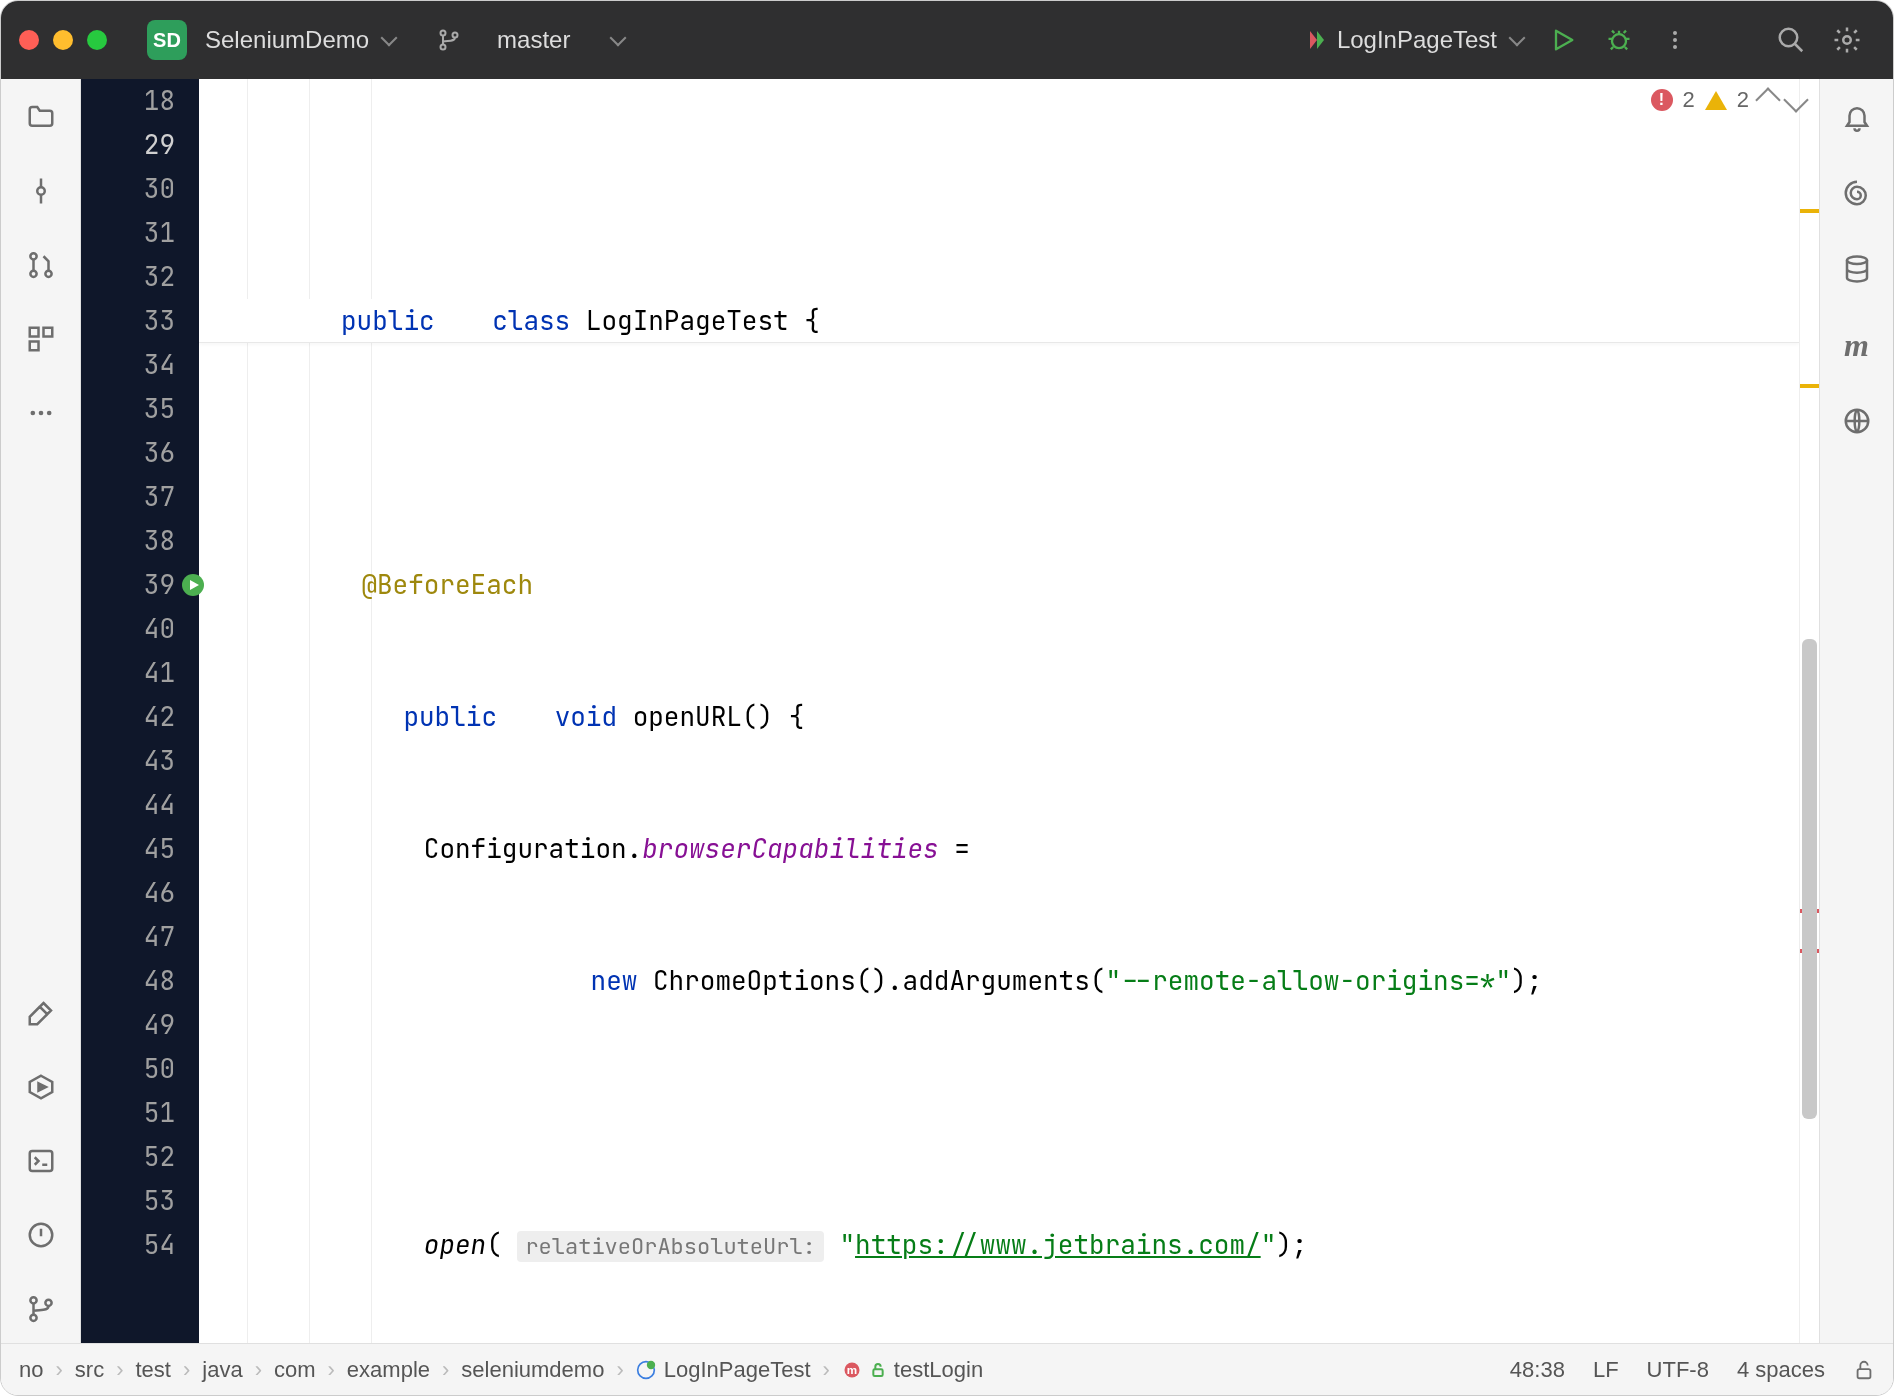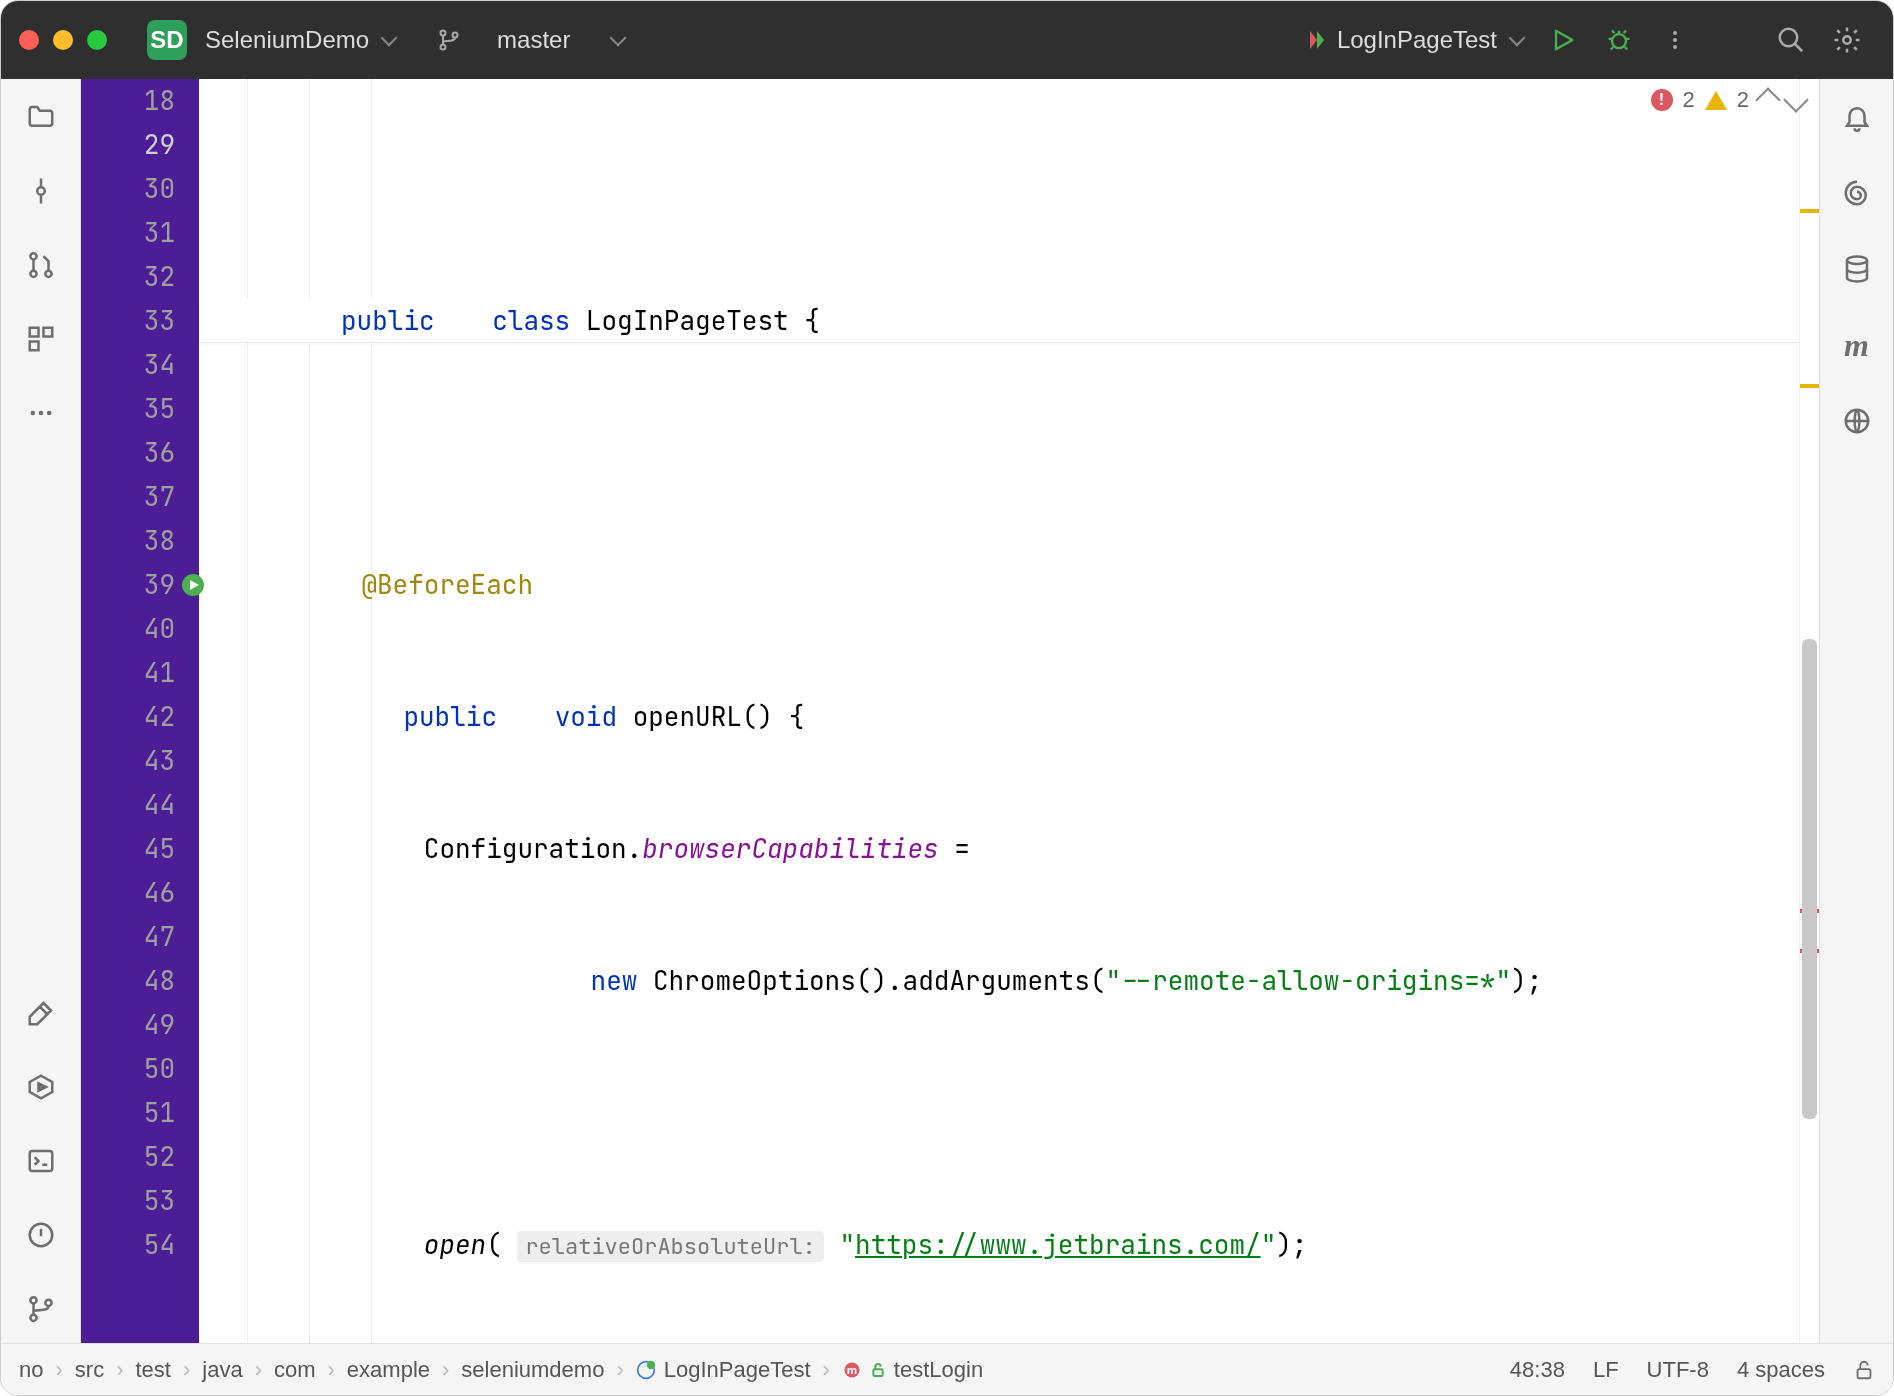--- a/index.html
+++ b/index.html
@@ -4,21 +4,21 @@
 <style>
 * { margin:0; padding:0; box-sizing:border-box; }
 html,body { width:1894px; height:1396px; font-family:-apple-system,BlinkMacSystemFont,"Segoe UI",sans-serif; overflow:hidden; background:#fff; }
 .root { width:1894px; height:1396px; display:flex; flex-direction:column; border-radius:18px; overflow:hidden; border:1px solid #ccc; }
 
 
 .titlebar { height:78px; background:#2f2f30; display:flex; align-items:center; padding:0 18px; color:#c7c7c7; flex-shrink:0; }
 .traffic { display:flex; gap:14px; margin-right:28px; }
 .dot { width:20px; height:20px; border-radius:50%; }
 .dot.red{background:#ff5f56;} .dot.yel{background:#ffbd2e;} .dot.grn{background:#27c93f;}
-.proj-badge { width:40px; height:40px; border-radius:8px; background:#2e9e5b; color:#fff; font-weight:700; font-size:24px; display:flex; align-items:center; justify-content:center; margin-right:10px;}
+.proj-badge { width:40px; height:40px; border-radius:8px; background:#2e9e5b; color:#fff; font-weight:700; font-size:20px; display:flex; align-items:center; justify-content:center; margin-right:10px;}
 .tb-item { display:flex; align-items:center; gap:8px; padding:6px 12px; border-radius:6px; font-size:24px; color:#ddd; }
 .tb-item svg { flex-shrink:0; }
 .spacer { flex:1; }
 .tb-icon { width:44px; height:44px; display:flex; align-items:center; justify-content:center; border-radius:6px; margin:0 6px; }
 .chev::after { content:""; display:inline-block; width:10px; height:10px; border-right:2px solid #888; border-bottom:2px solid #888; transform:rotate(45deg); margin-left:6px; margin-bottom:4px;}
 
 
 .main { flex:1; display:flex; min-height:0; }
 .leftbar { width:80px; background:#f5f5f5; border-right:1px solid #e0e0e0; display:flex; flex-direction:column; align-items:center; padding-top:18px; gap:34px; flex-shrink:0;}
 .leftbar .bottom { margin-top:auto; display:flex; flex-direction:column; align-items:center; gap:34px; padding-bottom:14px;}
@@ -26,21 +26,21 @@
 
 .center { flex:1; display:flex; flex-direction:column; min-width:0; }
 .tabbar { height:70px; background:#fff; border-bottom:1px solid #e0e0e0; display:flex; align-items:stretch; flex-shrink:0; }
 .tab { display:flex; align-items:center; gap:10px; padding:0 20px; background:#e4f3e4; border-bottom:4px solid #3b7ee0; position:relative; font-size:24px;}
 .tab-name { text-decoration:underline wavy #c08030; text-decoration-thickness:1px; }
 .tab-close { color:#888; font-size:22px; margin-left:8px;}
 .tabbar-more { margin-left:auto; width:56px; display:flex; align-items:center; justify-content:center; color:#888;}
 
 .editor-wrap { flex:1; display:flex; min-height:0; position:relative; }
 .editor { flex:1; display:flex; font-family:"JetBrains Mono",Menlo,Consolas,monospace; font-size:26px; line-height:44px; overflow:hidden; position:relative; background:#fff;}
-.gutter { width:118px; text-align:right; color:#a0a0a0; padding-right:24px; padding-top:0; user-select:none; flex-shrink:0; background:#4c1d95; position:relative;}
+.gutter { width:118px; text-align:right; color:#a0a0a0; padding-right:24px; padding-top:0; user-select:none; flex-shrink:0; background:#0f172a; position:relative;}
 .gutter-line { height:44px; position:relative;}
 .gutter-line.dim { color:#d0d0d0;}
 .gutter .play-ic { position:absolute; right:-30px; top:10px; width:24px; height:24px;}
 .code { flex:1; padding-left:100px; white-space:pre; position:relative; }
 .code-line { height:44px; position:relative; }
 .sticky { position:relative; border-bottom:1px solid #e8e8e8; background:#fff; z-index:5; box-shadow:0 2px 3px rgba(0,0,0,0.03);}
 .vguide { position:absolute; top:0; bottom:0; width:1px; background:#eee; }
 .vg1{left:48px;} .vg2{left:110px;} .vg3{left:172px;}
 
 

